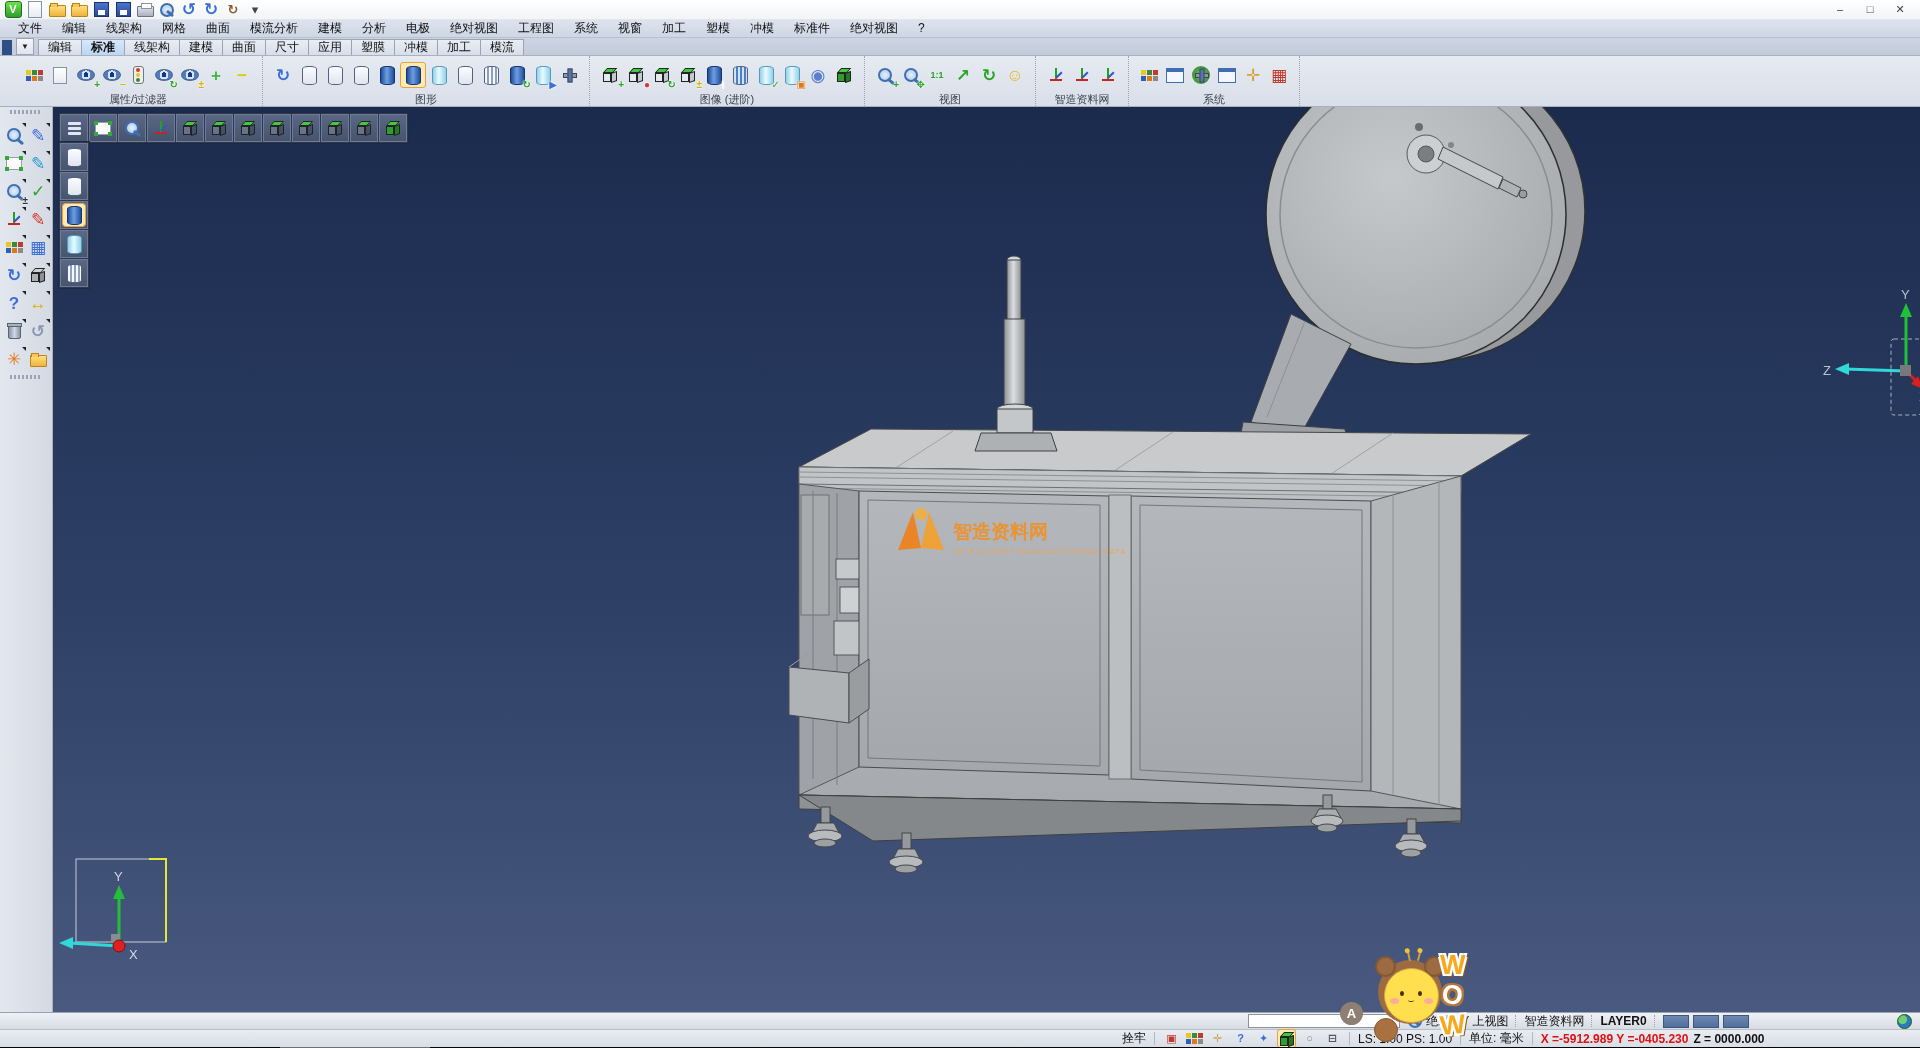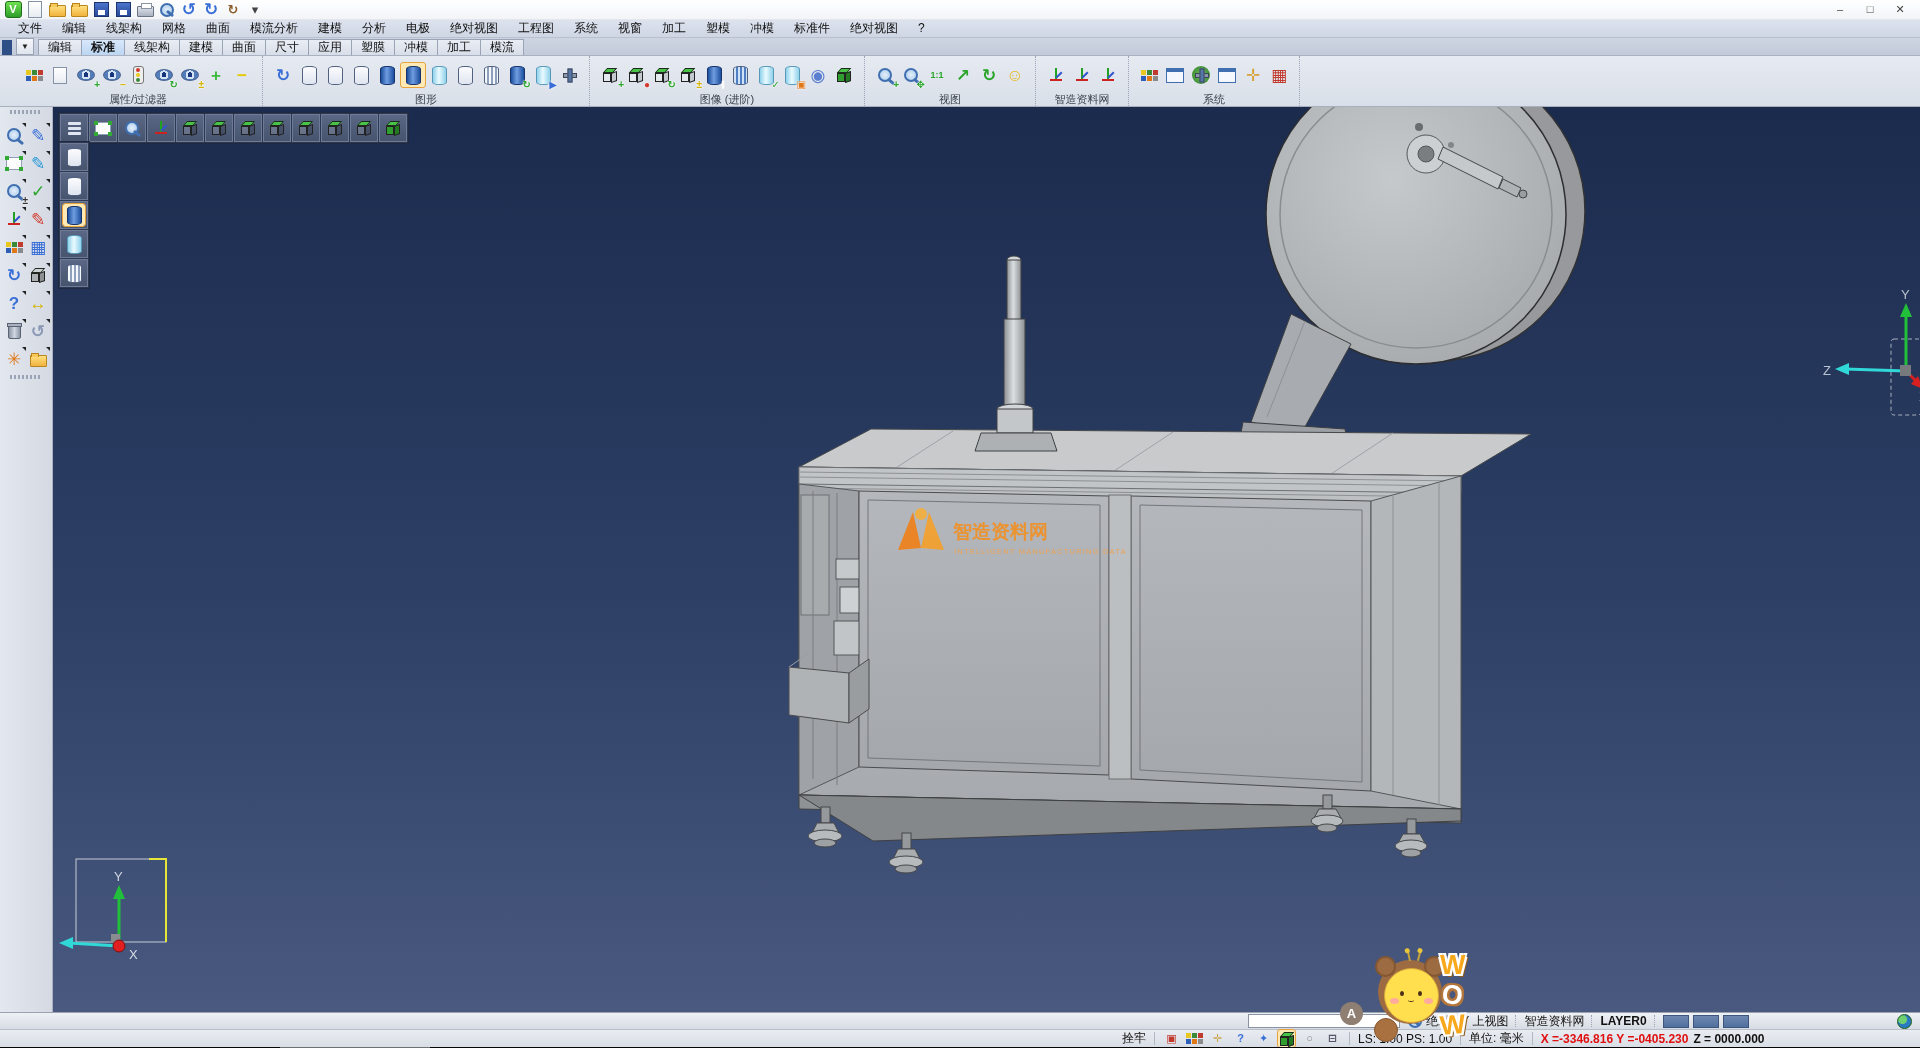--- a/index.html
+++ b/index.html
@@ -979,21 +979,21 @@
       </span>
       <span class="ic">
         <span class="gtx" style="color: rgb(85, 85, 102);">⊟</span>
       </span>
     </span>
   <span class="vsep"></span>
   <span class="stext">LS: 1.00 PS: 1.00</span>
   <span class="vsep"></span>
   <span class="stext">单位: 毫米</span>
   <span class="vsep"></span>
-  <span class="coordxy">X =-3346.816 Y =-0405.230</span>
+  <span class="coordxy">X =-5912.989 Y =-0405.230</span>
   <span class="coordz">Z = 0000.000</span>
 </div>
 
 <div id="taskbar">
   <span id="taskseg"></span>
   <span id="tasktime">10:41</span>
 </div>
 
 <div id="mascot">
   <span class="abadge">A</span>

